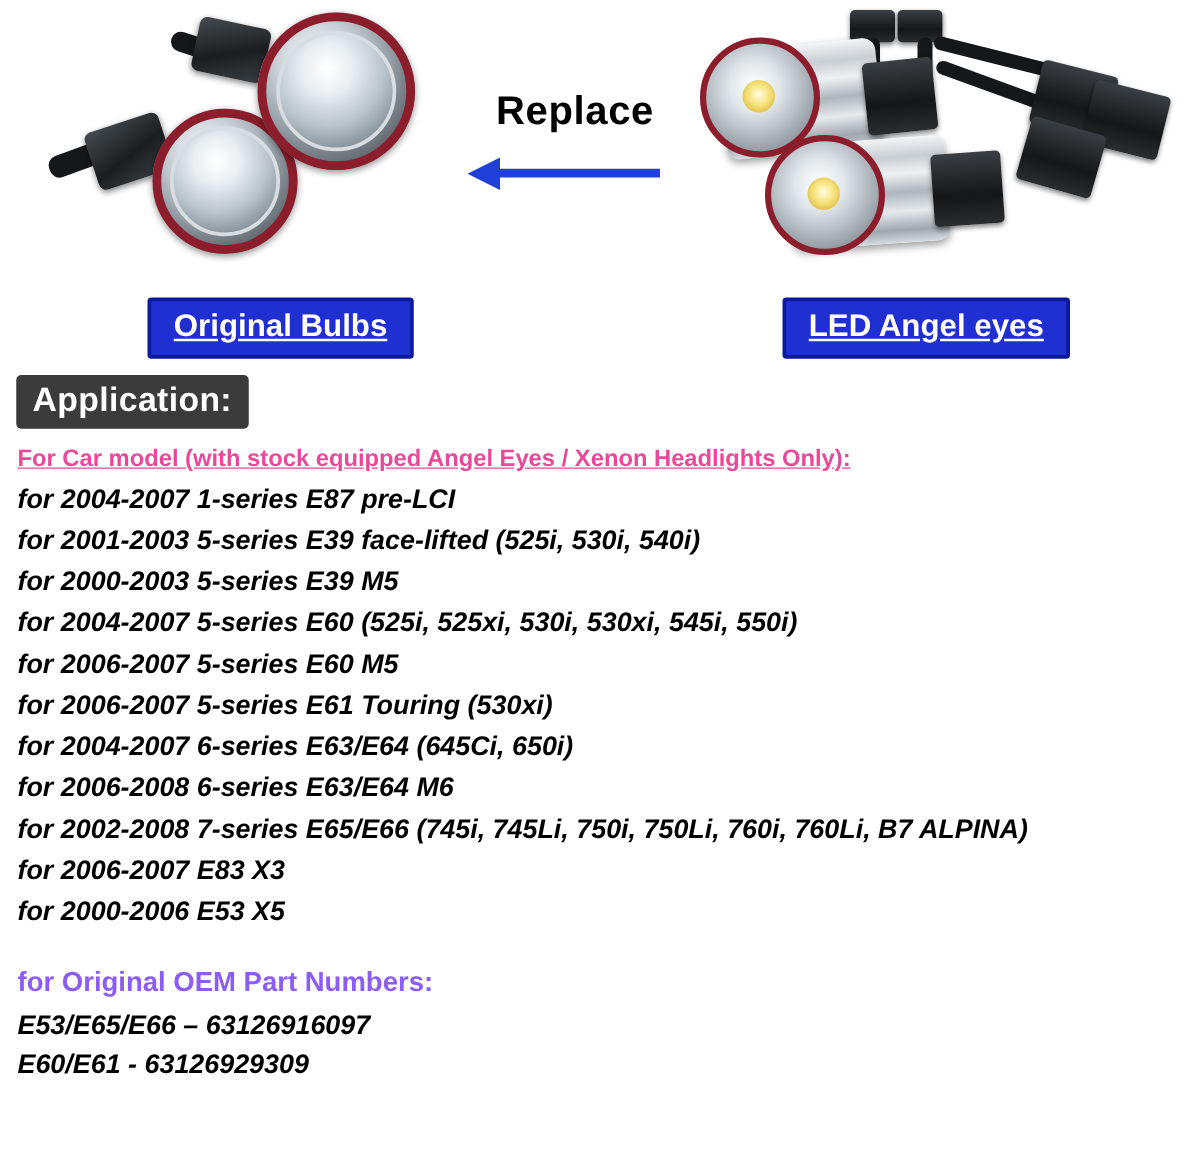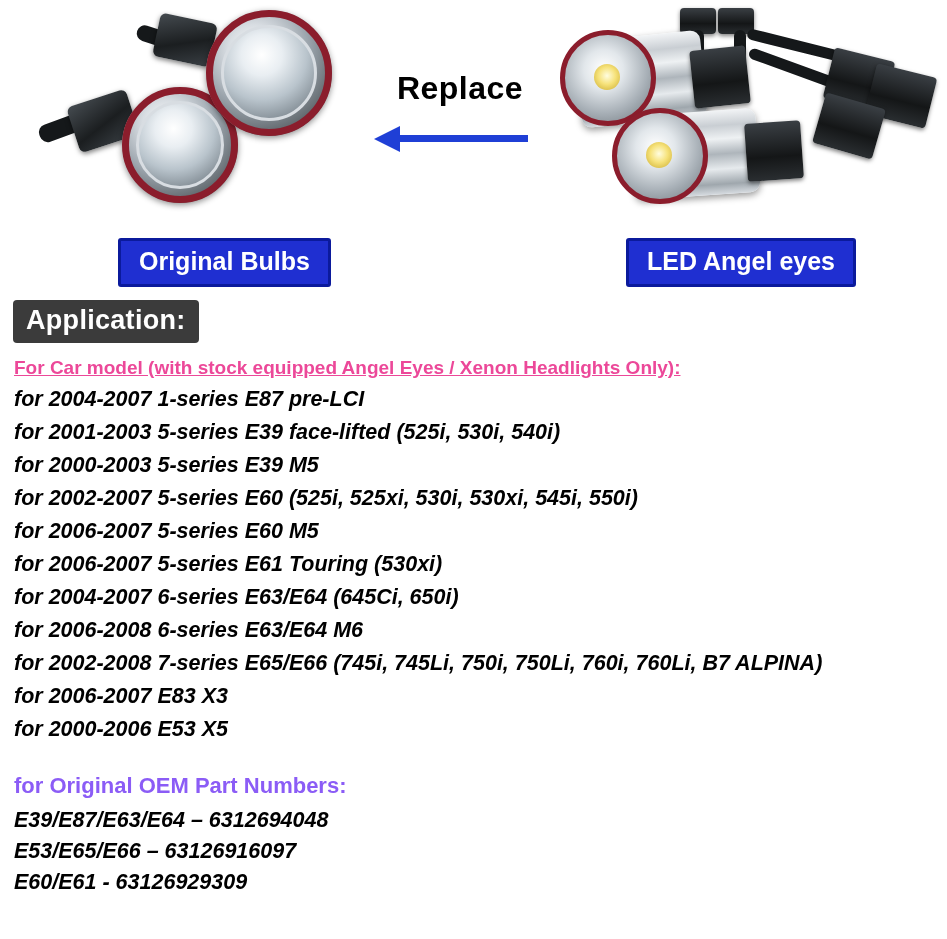--- a/index.html
+++ b/index.html
@@ -135,20 +135,21 @@
     position: absolute;
     top: 238px;
     background: #1f2fd1;
     border: 3px solid #0b1a9c;
     color: #ffffff;
     font-size: 25px;
     font-weight: bold;
     padding: 6px 18px 8px 18px;
     border-radius: 3px;
     white-space: nowrap;
+    text-decoration: underline;
   }
   .caption-left  { left: 118px; }
   .caption-right { left: 626px; }
 
   
   .app-section {
     position: absolute;
     top: 300px;
     left: 0;
     width: 848px;
@@ -270,29 +271,28 @@
 
 <div class="app-section">
   <div class="app-badge">Application:</div>
 
   <div class="app-intro">For Car model (with stock equipped Angel Eyes / Xenon Headlights Only):</div>
 
   <ul class="model-list">
     <li>for 2004-2007 1-series E87 pre-LCI</li>
     <li>for 2001-2003 5-series E39 face-lifted (525i, 530i, 540i)</li>
     <li>for 2000-2003 5-series E39 M5</li>
-    <li>for 2002-2007 5-series E60 (525i, 525xi, 530i, 530xi, 545i, 550i)</li>
+    <li>for 2004-2007 5-series E60 (525i, 525xi, 530i, 530xi, 545i, 550i)</li>
     <li>for 2006-2007 5-series E60 M5</li>
     <li>for 2006-2007 5-series E61 Touring (530xi)</li>
     <li>for 2004-2007 6-series E63/E64 (645Ci, 650i)</li>
     <li>for 2006-2008 6-series E63/E64 M6</li>
     <li>for 2002-2008 7-series E65/E66 (745i, 745Li, 750i, 750Li, 760i, 760Li, B7 ALPINA)</li>
     <li>for 2006-2007 E83 X3</li>
     <li>for 2000-2006 E53 X5</li>
   </ul>
 
   <div class="oem-title">for Original OEM Part Numbers:</div>
   <ul class="oem-list">
-    <li>E39/E87/E63/E64 – 6312694048</li>
     <li>E53/E65/E66 – 63126916097</li>
     <li>E60/E61 - 63126929309</li>
   </ul>
 </div>
 
 </body></html>

